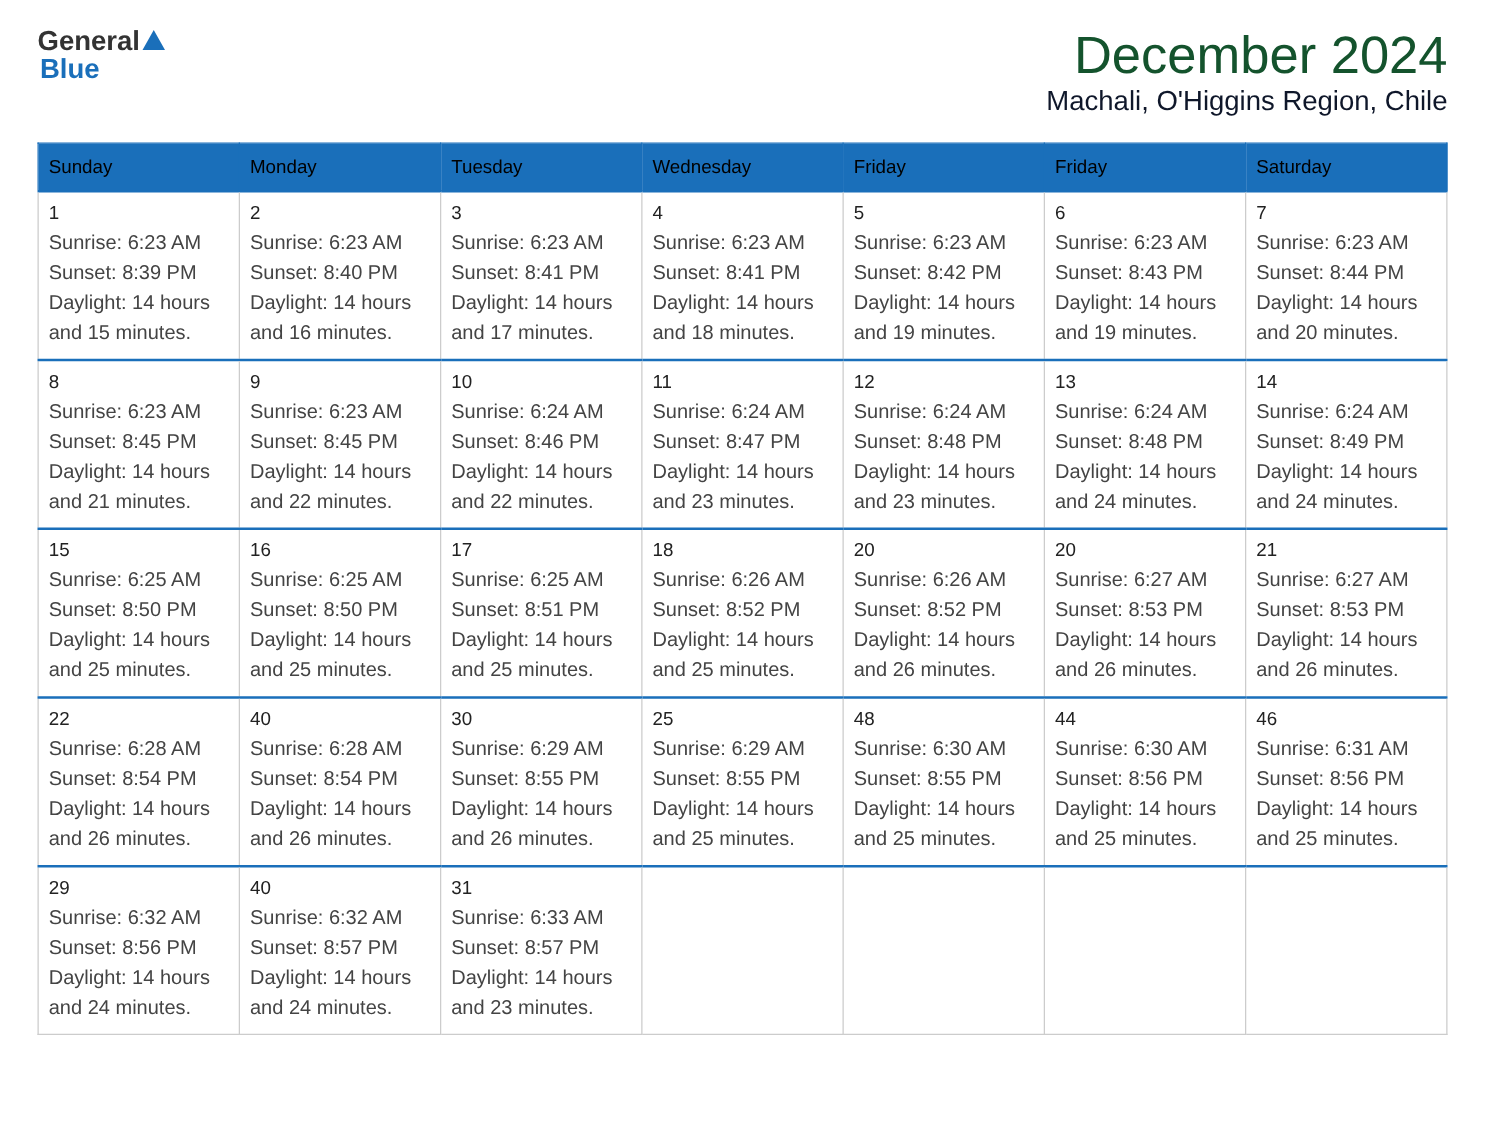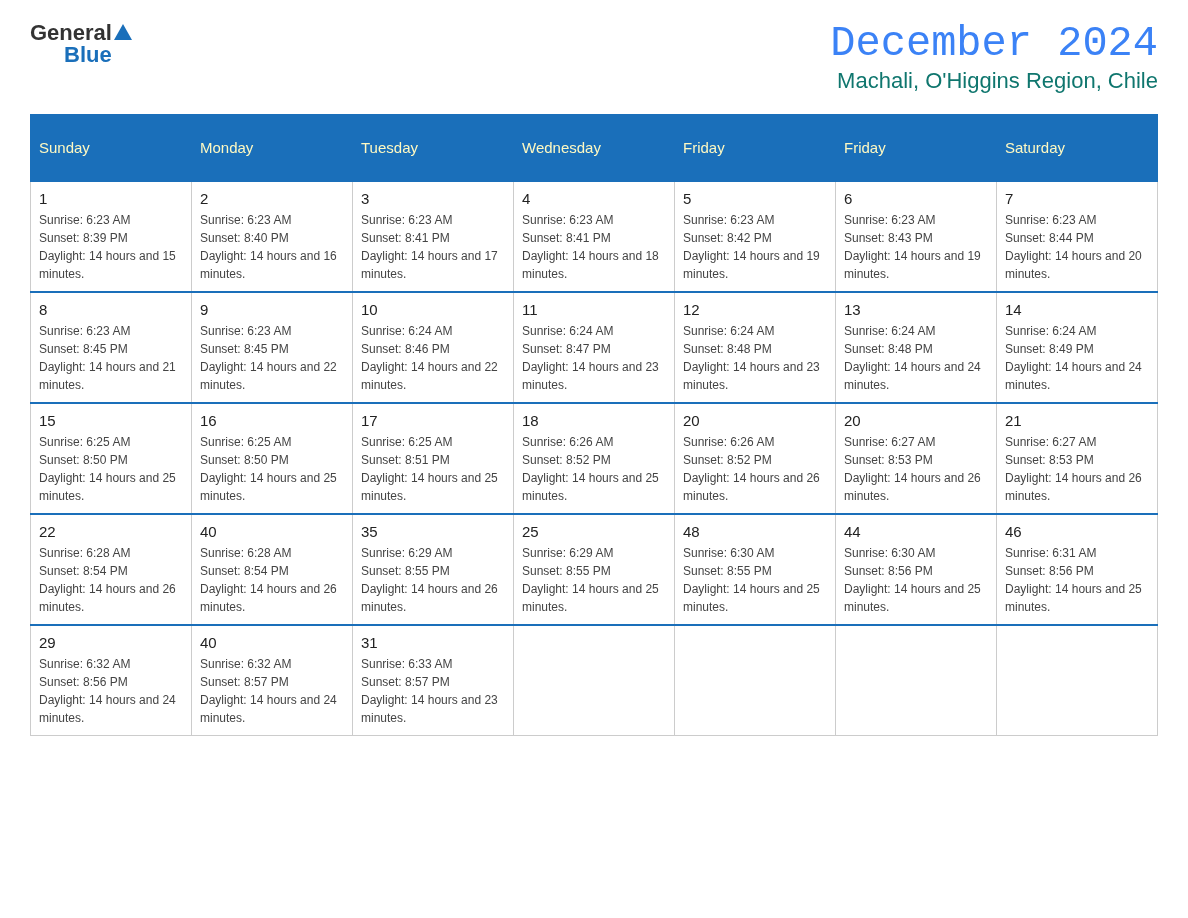--- a/index.html
+++ b/index.html
@@ -28,36 +28,35 @@
     .logo-icon {
       display: flex;
       align-items: center;
     }
     .title-section {
       text-align: right;
     }
     .title-section h1 {
       font-size: 42px;
       font-weight: normal;
-      color: #3b82f6;
-      font-family: Liberation Mono, monospace;
+      color: #14532d;
     }
     .title-section h2 {
       font-size: 22px;
       font-weight: normal;
-      color: #0f766e;
+      color: #0f172a;
     }
     .calendar {
       width: 100%;
       border-collapse: collapse;
     }
     .calendar th {
       background-color: #1a6fba;
-      color: #fef9c3;
-      padding: 24px 8px;
+      color: #000000;
+      padding: 10px 8px;
       text-align: left;
       font-size: 15px;
       font-weight: normal;
       border: 1px solid #1a6fba;
     }
     .calendar td {
       border: 1px solid #ccc;
       border-top: 2px solid #1a6fba;
       padding: 8px;
       vertical-align: top;
@@ -69,39 +68,38 @@
       background: #fff;
       border-top: 2px solid #1a6fba;
     }
     .day-number {
       font-size: 15px;
       font-weight: normal;
       margin-bottom: 4px;
       color: #222;
     }
     .day-info {
-      font-size: 12px;
+      font-size: 16px;
       color: #444;
       line-height: 1.5;
     }
     .logo-wrapper {
       display: flex;
       flex-direction: column;
       align-items: flex-start;
     }
     .logo-line1 {
       display: flex;
       align-items: center;
     }
     .logo-line2 {
       display: flex;
       align-items: center;
       margin-top: -4px;
       padding-left: 2px;
-      margin-left: 32px;
     }
   </style>
 </head>
 <body>
 
 <div class="header">
   <div class="logo-wrapper">
     <div class="logo-line1">
       <span class="logo-text-general">General</span>
       <div class="logo-icon">
@@ -226,21 +224,21 @@
       <tr>
         <td>
           <div class="day-number">22</div>
           <div class="day-info">Sunrise: 6:28 AM<br>Sunset: 8:54 PM<br>Daylight: 14 hours and 26 minutes.</div>
         </td>
         <td>
           <div class="day-number">40</div>
           <div class="day-info">Sunrise: 6:28 AM<br>Sunset: 8:54 PM<br>Daylight: 14 hours and 26 minutes.</div>
         </td>
         <td>
-          <div class="day-number">35</div>
+          <div class="day-number">30</div>
           <div class="day-info">Sunrise: 6:29 AM<br>Sunset: 8:55 PM<br>Daylight: 14 hours and 26 minutes.</div>
         </td>
         <td>
           <div class="day-number">25</div>
           <div class="day-info">Sunrise: 6:29 AM<br>Sunset: 8:55 PM<br>Daylight: 14 hours and 25 minutes.</div>
         </td>
         <td>
           <div class="day-number">48</div>
           <div class="day-info">Sunrise: 6:30 AM<br>Sunset: 8:55 PM<br>Daylight: 14 hours and 25 minutes.</div>
         </td>

